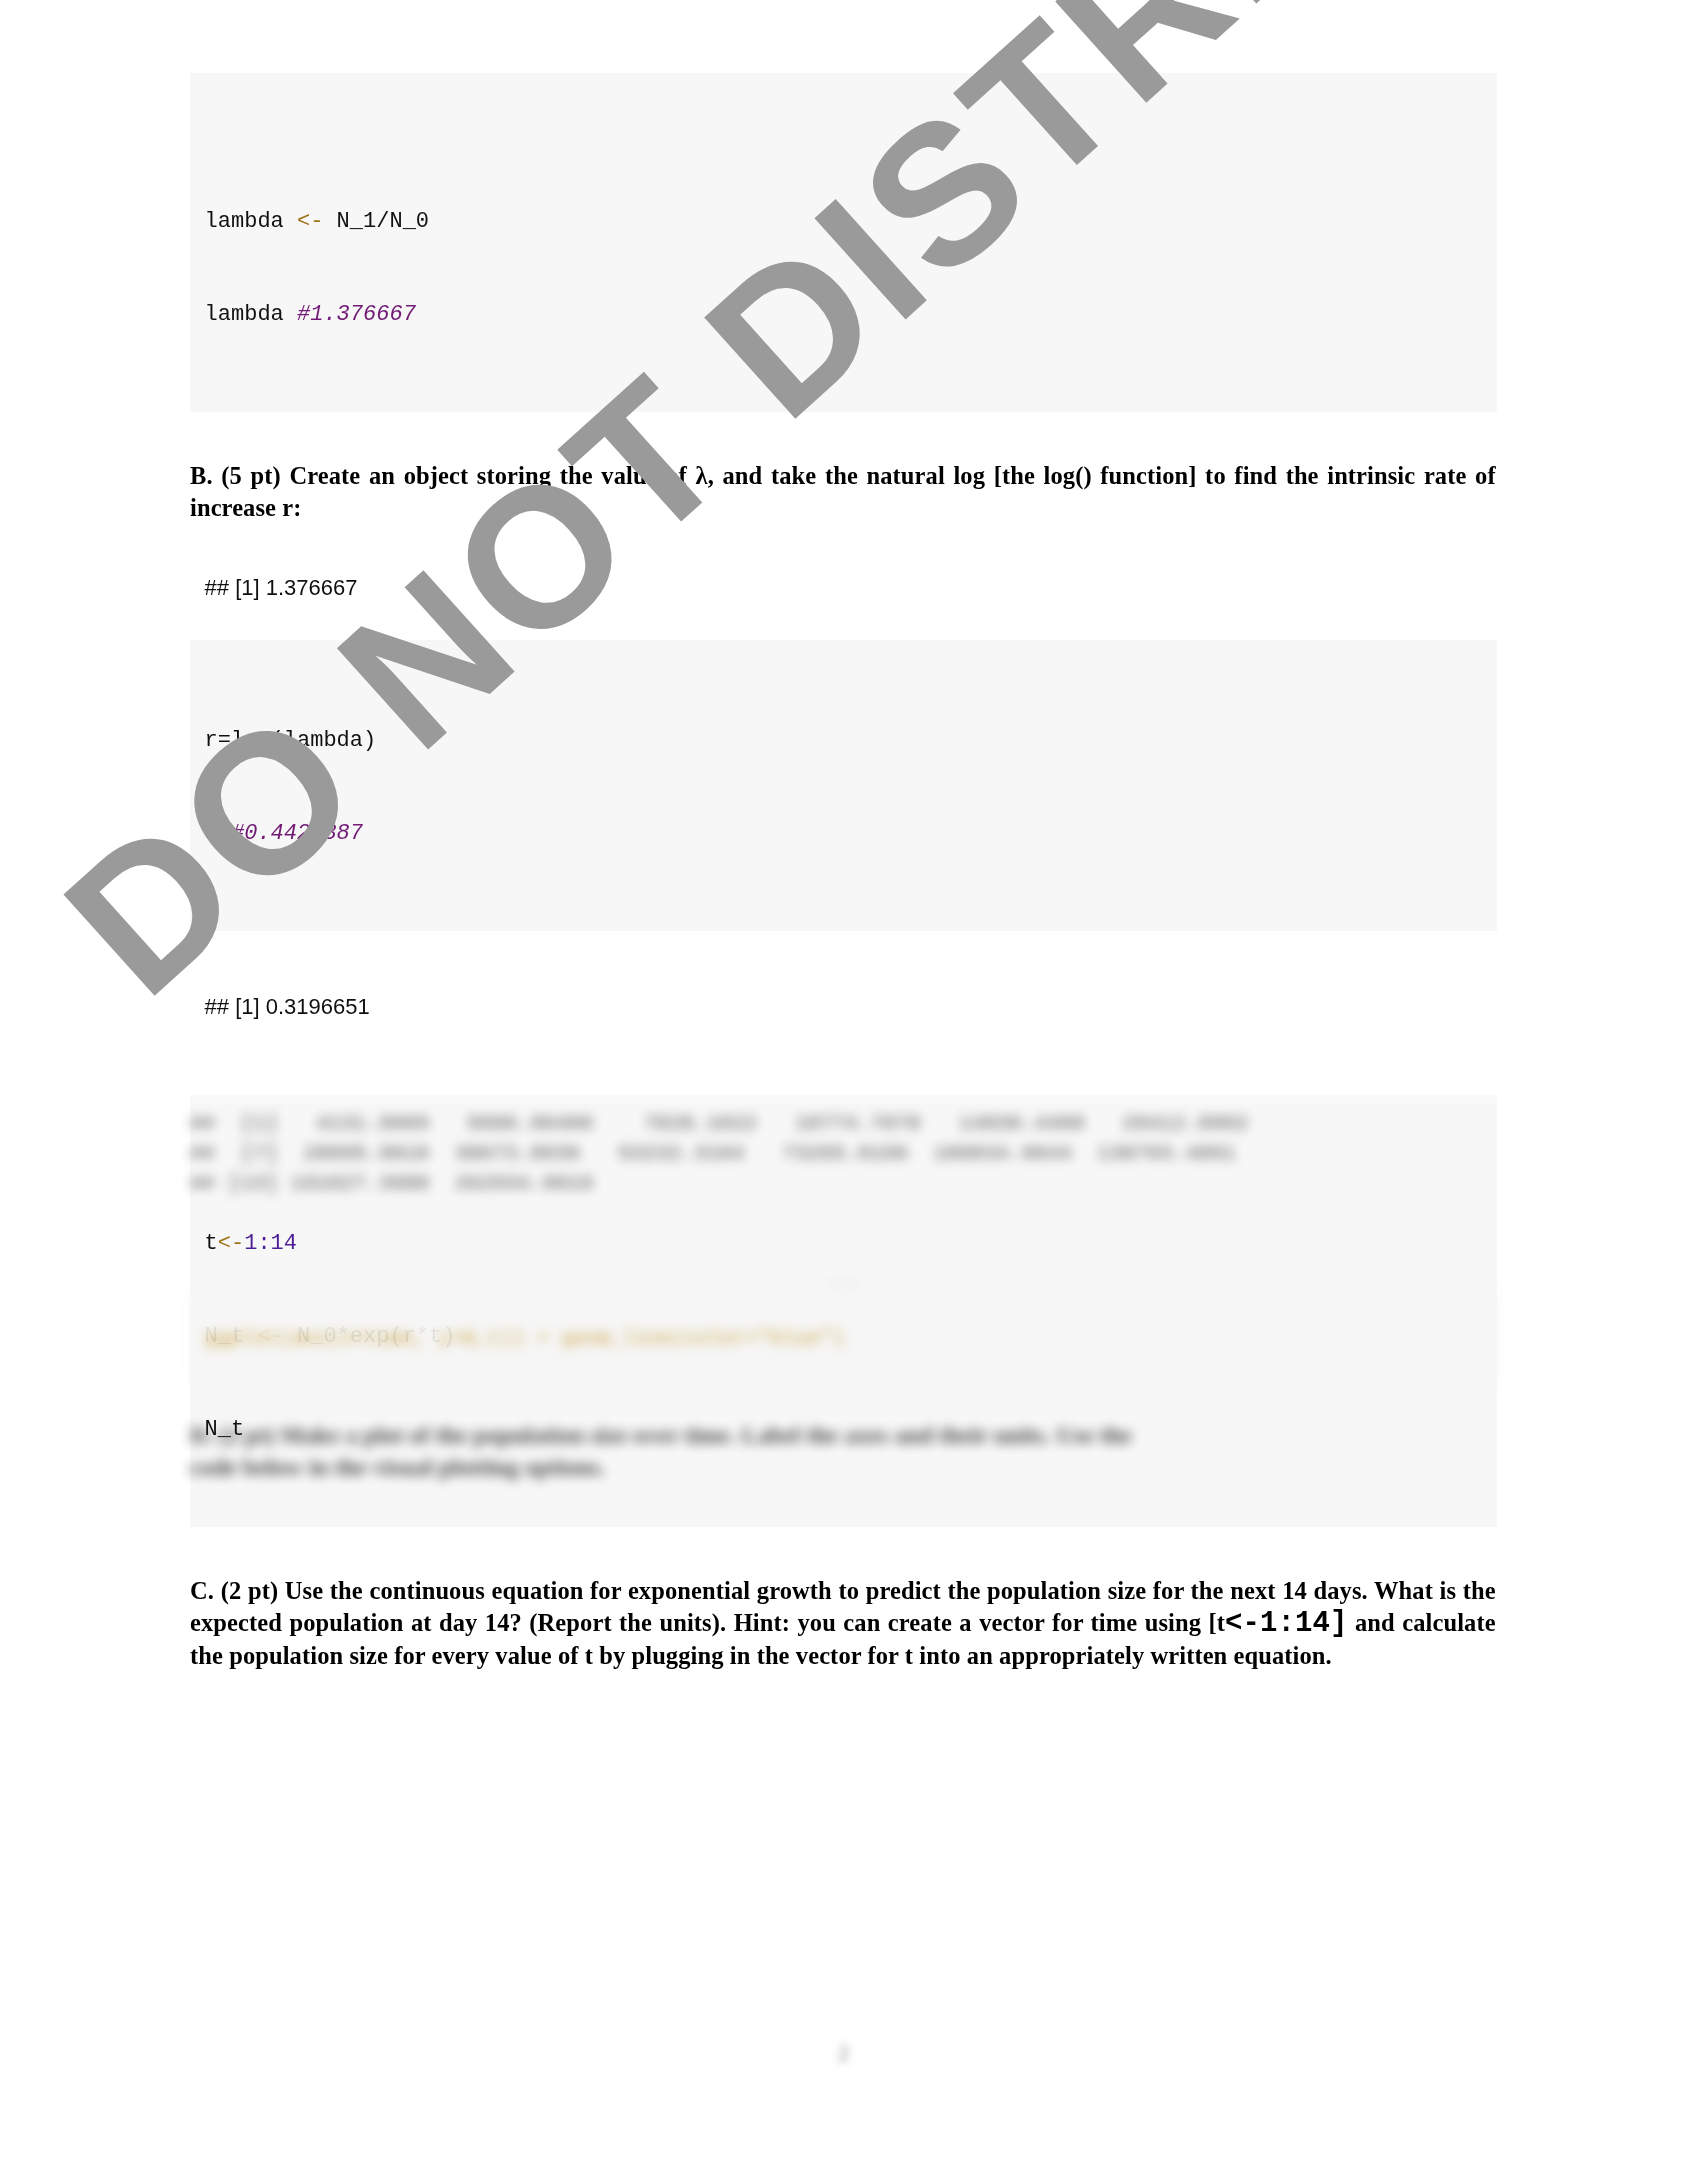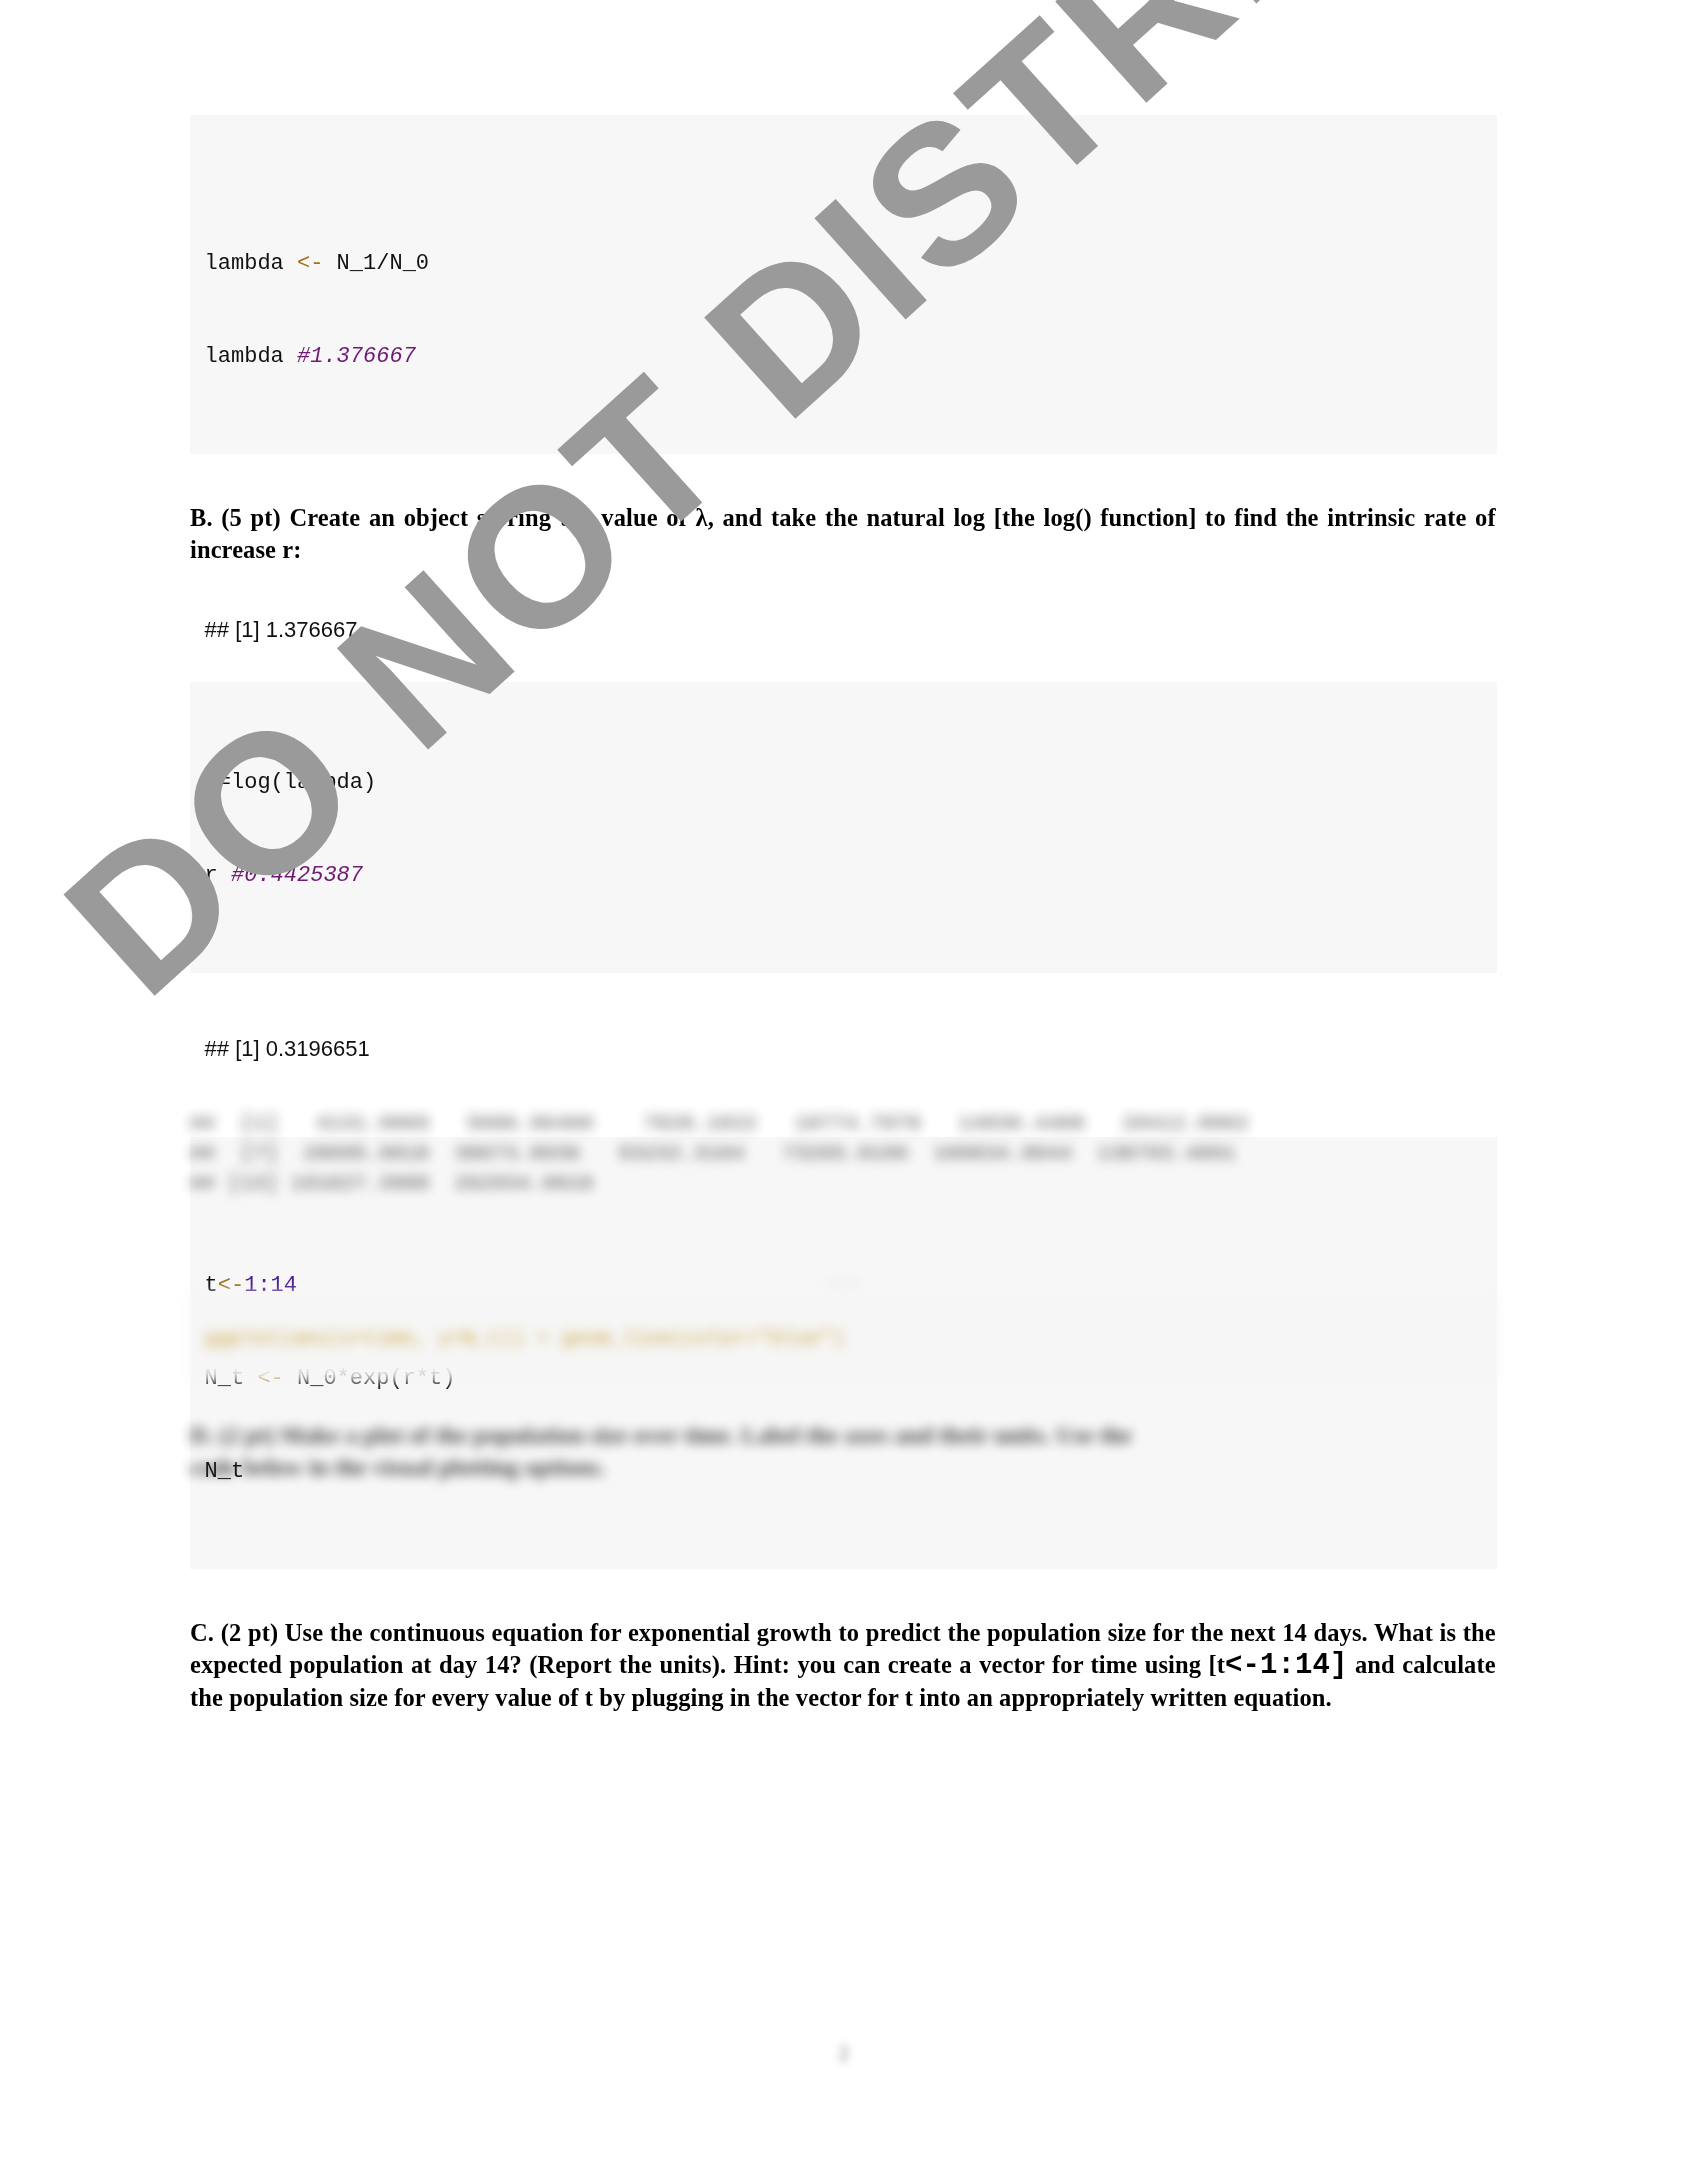--- a/index.html
+++ b/index.html
@@ -50,21 +50,20 @@
     transform-origin: 0% 50%;
   }
 
   
   #content {
     position: absolute;
     left: 190px;
     top: 0;
     width: 1307px;
     z-index: 2;
-    margin-top: 42px;
   }
 
   
   .codeblock {
     background: #f7f7f7;
     width: 1307px;
     box-sizing: border-box;
     padding: 22.5px 16px 20px 14.6px;
     font-family: "Liberation Mono", "DejaVu Sans Mono", monospace;
     font-size: 22px;

